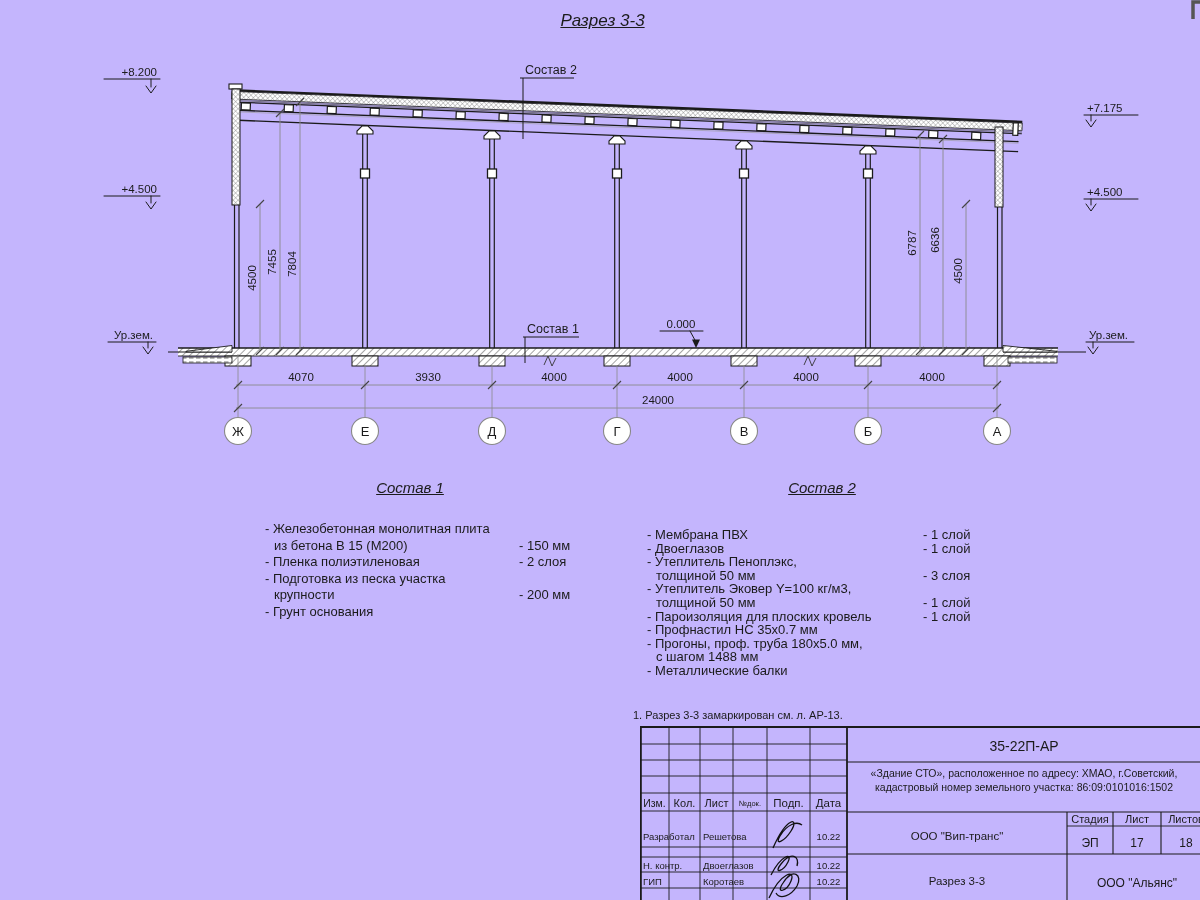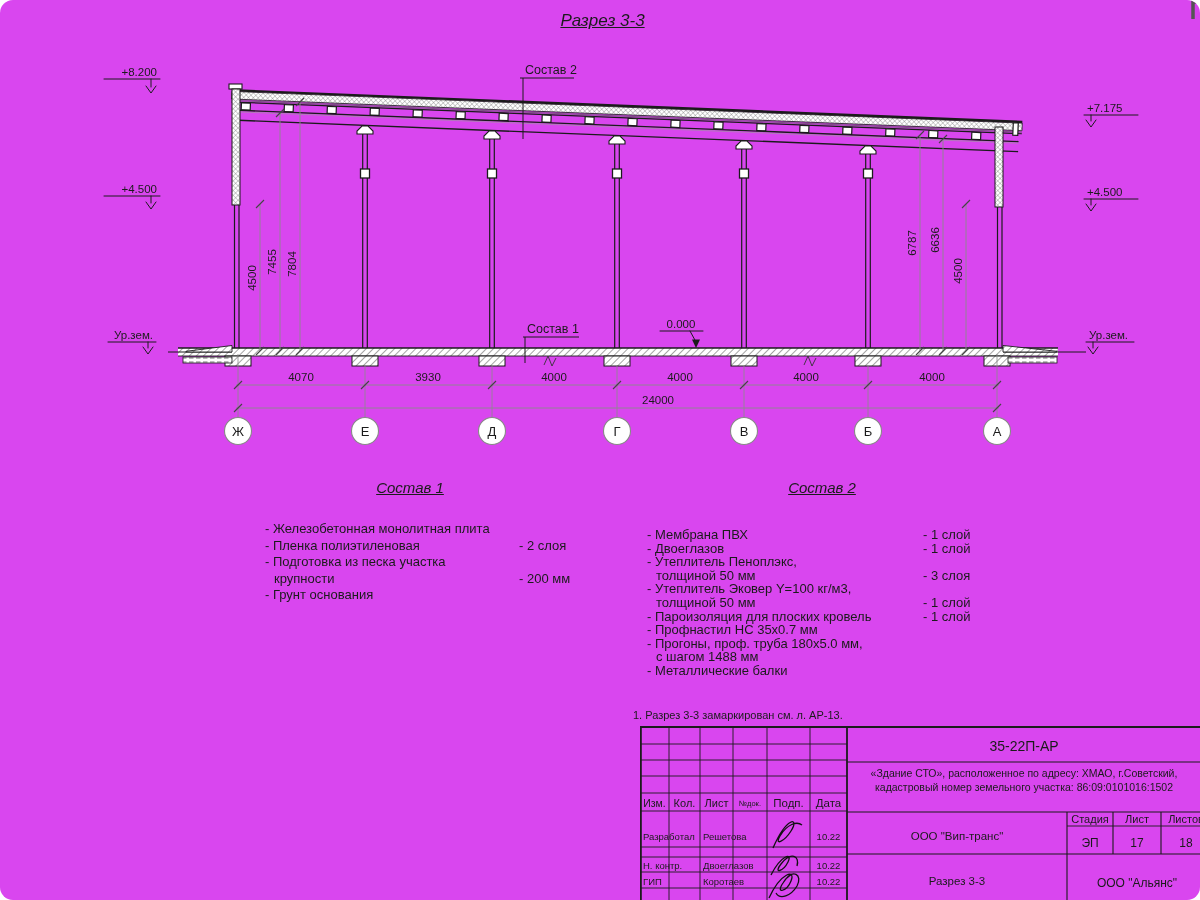--- a/index.html
+++ b/index.html
@@ -1,17 +1,17 @@
 <!DOCTYPE html>
 <html><head>
 <meta charset="utf-8">
 <style>
   html,body{margin:0;padding:0;background:#fff;}
-  .page{position:relative;width:1200px;height:900px;background:#d946ef;overflow:hidden;
-        font-family:"Liberation Sans",sans-serif;color:#1b1b1b;border-radius:13px;}
+  .page{position:relative;width:1200px;height:900px;background:#c4b5fd;overflow:hidden;
+        font-family:"Liberation Sans",sans-serif;color:#1b1b1b;}
   .abs{position:absolute;}
   .drw-title{font-size:17px;font-style:italic;text-decoration:underline;text-align:center;}
   .sostav-title{font-size:15px;font-style:italic;text-decoration:underline;text-align:center;}
   .slist{position:absolute;font-size:13px;line-height:16.6px;}
   .slist2{position:absolute;font-size:13px;line-height:13.6px;}
   .srow{position:relative;white-space:nowrap;}
   .srow .cont{padding-left:9px;}
   .srow .val{position:absolute;top:0;white-space:nowrap;}
   .slist .val{left:254px;}
   .slist2 .val{left:276px;}
@@ -264,20 +264,21 @@
       <line x1="523" y1="337" x2="579" y2="337"></line>
         <line x1="525" y1="337" x2="525" y2="363"></line>
     </g>
     <text class="lbl" x="525" y="74">Состав 2</text>
     <text class="lbl" x="527" y="333">Состав 1</text>
   </svg>
 
   <div class="abs sostav-title" style="left:340px;top:479px;width:140px;">Состав 1</div>
   <div class="slist" style="left:253px;top:521px;width:310px;margin-left:12px;">
     <div class="srow"><span>- Железобетонная  монолитная плита</span><span class="val"></span></div>
+    <div class="srow"><span class="cont">из бетона В 15 (М200)</span><span class="val">- 150 мм</span></div>
     <div class="srow"><span>- Пленка полиэтиленовая</span><span class="val">-  2 слоя</span></div>
     <div class="srow"><span>- Подготовка из песка участка</span><span class="val"></span></div>
     <div class="srow"><span class="cont">крупности</span><span class="val">- 200 мм</span></div>
     <div class="srow"><span>- Грунт основания</span><span class="val"></span></div>
   </div>
 
   <div class="abs sostav-title" style="left:752px;top:479px;width:140px;">Состав 2</div>
   <div class="slist2" style="left:647px;top:528px;width:330px;">
     <div class="srow"><span>- Мембрана ПВХ</span><span class="val">- 1 слой</span></div>
     <div class="srow"><span>- Двоеглазов</span><span class="val">- 1 слой</span></div>

